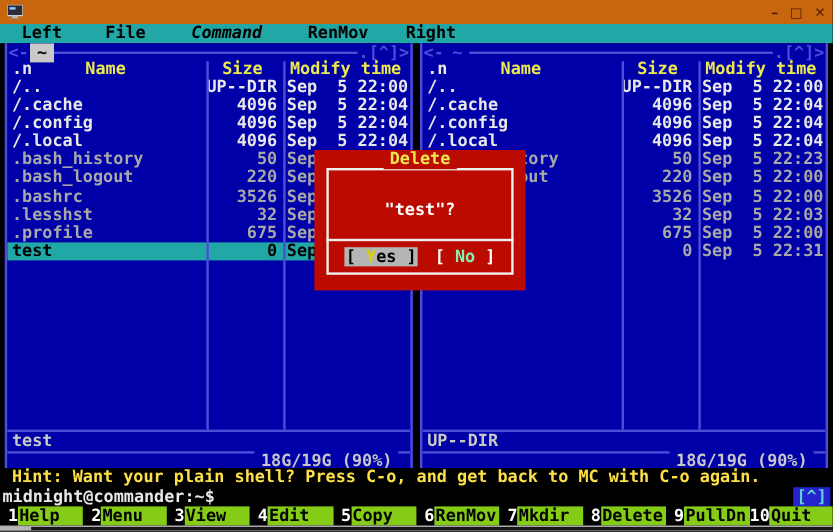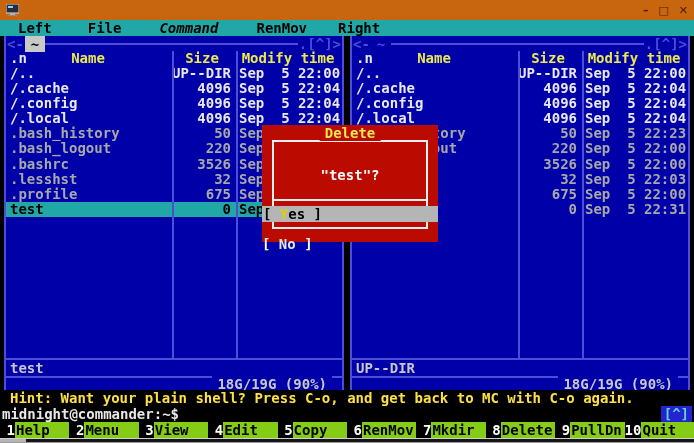--- a/index.html
+++ b/index.html
@@ -77,25 +77,25 @@
 
   
   .dialog{position:absolute;left:262px;top:105px;width:176px;height:117px;background:#bb0b00;z-index:5;}
   .dframe{position:absolute;left:10px;right:10px;top:15px;bottom:13px;border:2px solid #efefef;}
   .dtitle{position:absolute;top:1px;left:50%;transform:translateX(-50%);background:#bb0b00;
           padding:0 5px;color:#ece94f;line-height:15px;white-space:pre;}
   .dtext{position:absolute;left:0;right:0;text-align:center;color:#fff;line-height:15px;white-space:pre;}
   .dline1{top:27px;}
   .dline2{top:43px;}
   .dsep{position:absolute;left:10px;right:10px;top:74px;border-top:2px solid #efefef;}
-  .dbuttons{position:absolute;left:0;right:0;top:81px;display:flex;justify-content:center;gap:14px;white-space:pre;flex-direction:column;}
+  .dbuttons{position:absolute;left:0;right:0;top:81px;display:flex;justify-content:center;gap:14px;white-space:pre;}
   .btn-yes{background:#b5b5b5;color:#000;padding:0 1px;}
   .btn-yes .hotkey{color:#dfd000;}
   .btn-no{color:#fff;}
-  .btn-no .no-label{color:#e5e5e5;}
+  .btn-no .no-label{color:#86efac;}
 </style>
 </head>
 <body>
 
 <div class="titlebar">
   <svg width="13" height="12" viewBox="0 0 13 12">
     <rect x="0" y="0" width="13" height="9" fill="#2b2b3a" stroke="#d8d8d8" stroke-width="1"></rect>
     <rect x="2" y="2" width="5" height="2" fill="#8fd0ff"></rect>
     <rect x="4" y="9" width="5" height="2" fill="#b5b5b5"></rect>
     <rect x="2" y="11" width="9" height="1" fill="#8a8a8a"></rect>

